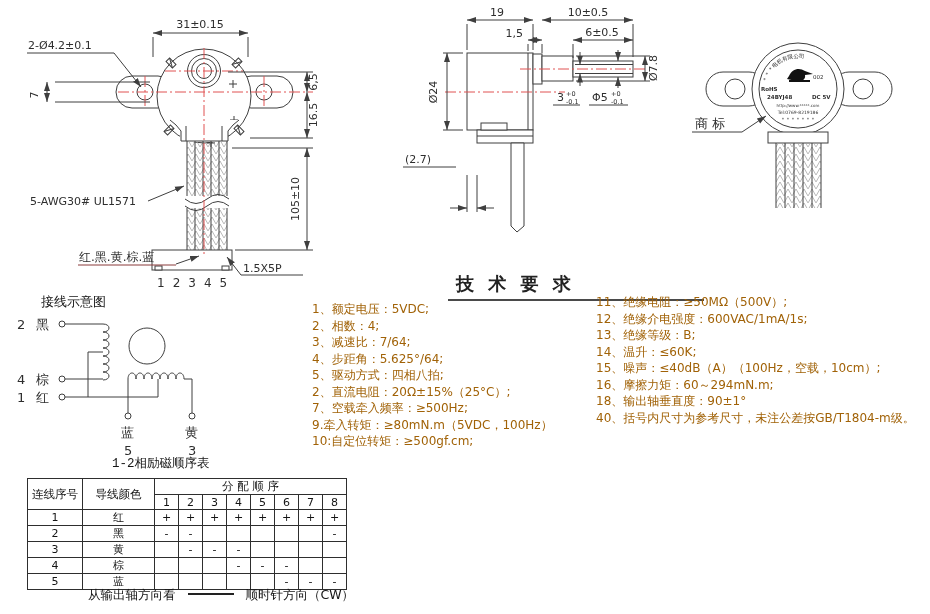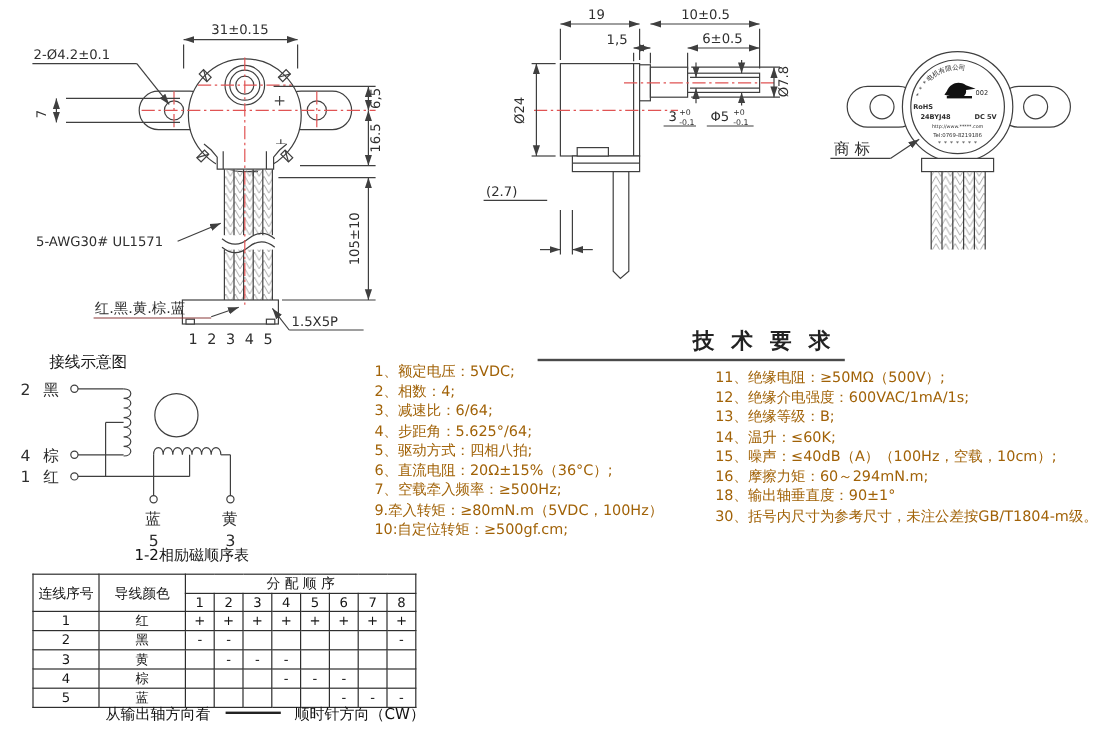--- a/index.html
+++ b/index.html
@@ -2,25 +2,25 @@
 <html><head>
 <meta charset="utf-8">
 <style>
   html,body{margin:0;padding:0;background:#fff;}
   body{width:930px;height:614px;position:relative;overflow:hidden;
        font-family:"DejaVu Sans","Liberation Sans",sans-serif;color:#1b1b1b;}
   .abs{position:absolute;}
   svg{overflow:visible;}
   svg text{font-family:"DejaVu Sans","Liberation Sans",sans-serif;fill:#2e2e2e;}
   .dimtext{font-size:11px;}
-  .tech-title{font-size:18px;font-weight:600;letter-spacing:4px;text-align:right;
+  .tech-title{font-size:18px;font-weight:600;letter-spacing:4px;text-align:left;
               border-bottom:2px solid #4a4a4a;padding:0 8px 3px 8px;color:#222;}
   .tech-item{font-size:12px;line-height:16.5px;white-space:nowrap;color:#a16207;}
   .wiring-title{font-size:13px;color:#141414;}
-  .seq-title{font-size:12.5px;color:#141414;}
+  .seq-title{font-size:12.5px;color:#141414;font-family:Liberation Mono, monospace;}
   table.seq{border-collapse:collapse;table-layout:fixed;}
   table.seq th,table.seq td{border:1px solid #2e2e2e;font-size:11px;text-align:center;
               padding:0;height:14px;font-weight:normal;color:#141414;overflow:hidden;}
   table.seq th.hdr{font-size:11.5px;}
   .note{font-size:12.5px;color:#141414;white-space:nowrap;}
   .dash-line{display:inline-block;width:46px;border-top:2px solid #222;
              vertical-align:middle;margin:0 12px 3px 12px;}
 </style>
 </head>
 <body>
@@ -269,37 +269,37 @@
     <text x="124" y="455">5</text>
     <text x="185" y="437">黄</text>
     <text x="188" y="455">3</text>
   </g>
 </svg>
 
 <div class="abs tech-title" style="left:448px;top:272px;width:240px">技  术  要  求</div>
 <div class="abs" style="left:312px;top:301px">
   <div class="tech-item">1、额定电压：5VDC;</div>
   <div class="tech-item">2、相数：4;</div>
-  <div class="tech-item">3、减速比：6/64;</div>
+  <div class="tech-item">3、减速比：7/64;</div>
   <div class="tech-item">4、步距角：5.625°/64;</div>
   <div class="tech-item">5、驱动方式：四相八拍;</div>
-  <div class="tech-item">6、直流电阻：20Ω±15%（36°C）;</div>
+  <div class="tech-item">2、直流电阻：20Ω±15%（25°C）;</div>
   <div class="tech-item">7、空载牵入频率：≥500Hz;</div>
   <div class="tech-item">9.牵入转矩：≥80mN.m（5VDC，100Hz）</div>
   <div class="tech-item">10:自定位转矩：≥500gf.cm;</div>
 </div>
-<div class="abs" style="left:596px;top:306px">
+<div class="abs" style="left:596px;top:294px">
   <div class="tech-item">11、绝缘电阻：≥50MΩ（500V）;</div>
   <div class="tech-item">12、绝缘介电强度：600VAC/1mA/1s;</div>
   <div class="tech-item">13、绝缘等级：B;</div>
   <div class="tech-item">14、温升：≤60K;</div>
   <div class="tech-item">15、噪声：≤40dB（A）（100Hz，空载，10cm）;</div>
   <div class="tech-item">16、摩擦力矩：60～294mN.m;</div>
   <div class="tech-item">18、输出轴垂直度：90±1°</div>
-  <div class="tech-item">30、括号内尺寸为参考尺寸，未注公差按GB/T1804-m级。</div>
+  <div class="tech-item">40、括号内尺寸为参考尺寸，未注公差按GB/T1804-m级。</div>
 </div>
 
 <div class="abs seq-title" style="left:112px;top:455px">1-2相励磁顺序表</div>
 <table class="seq abs" style="left:27px;top:478px;width:319px">
   <colgroup>
     <col style="width:55px">
       <col style="width:72px">
     <col style="width:24px">
       <col style="width:24px">
       <col style="width:24px">

